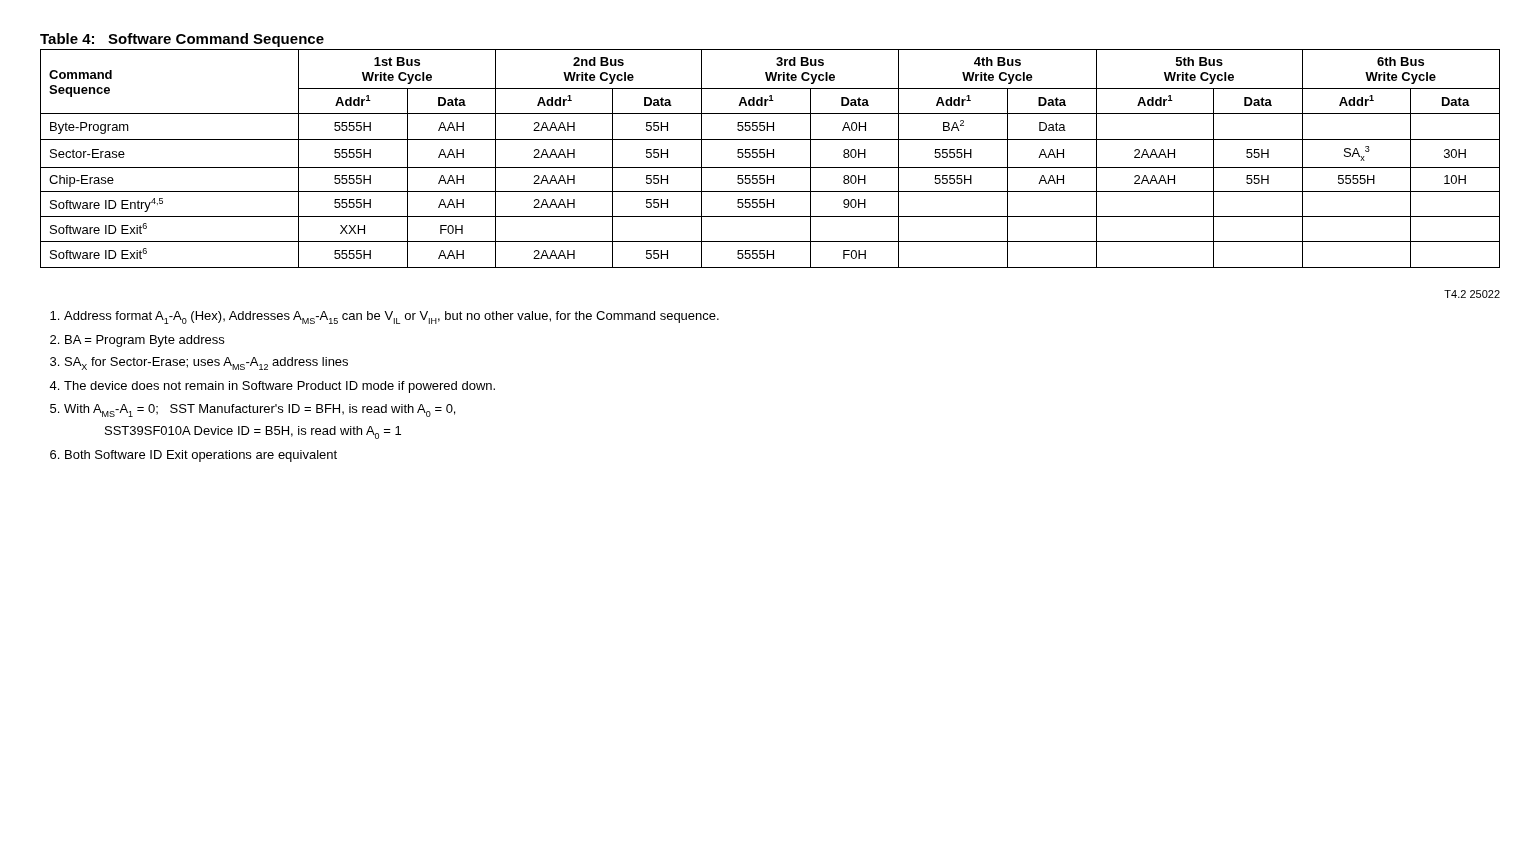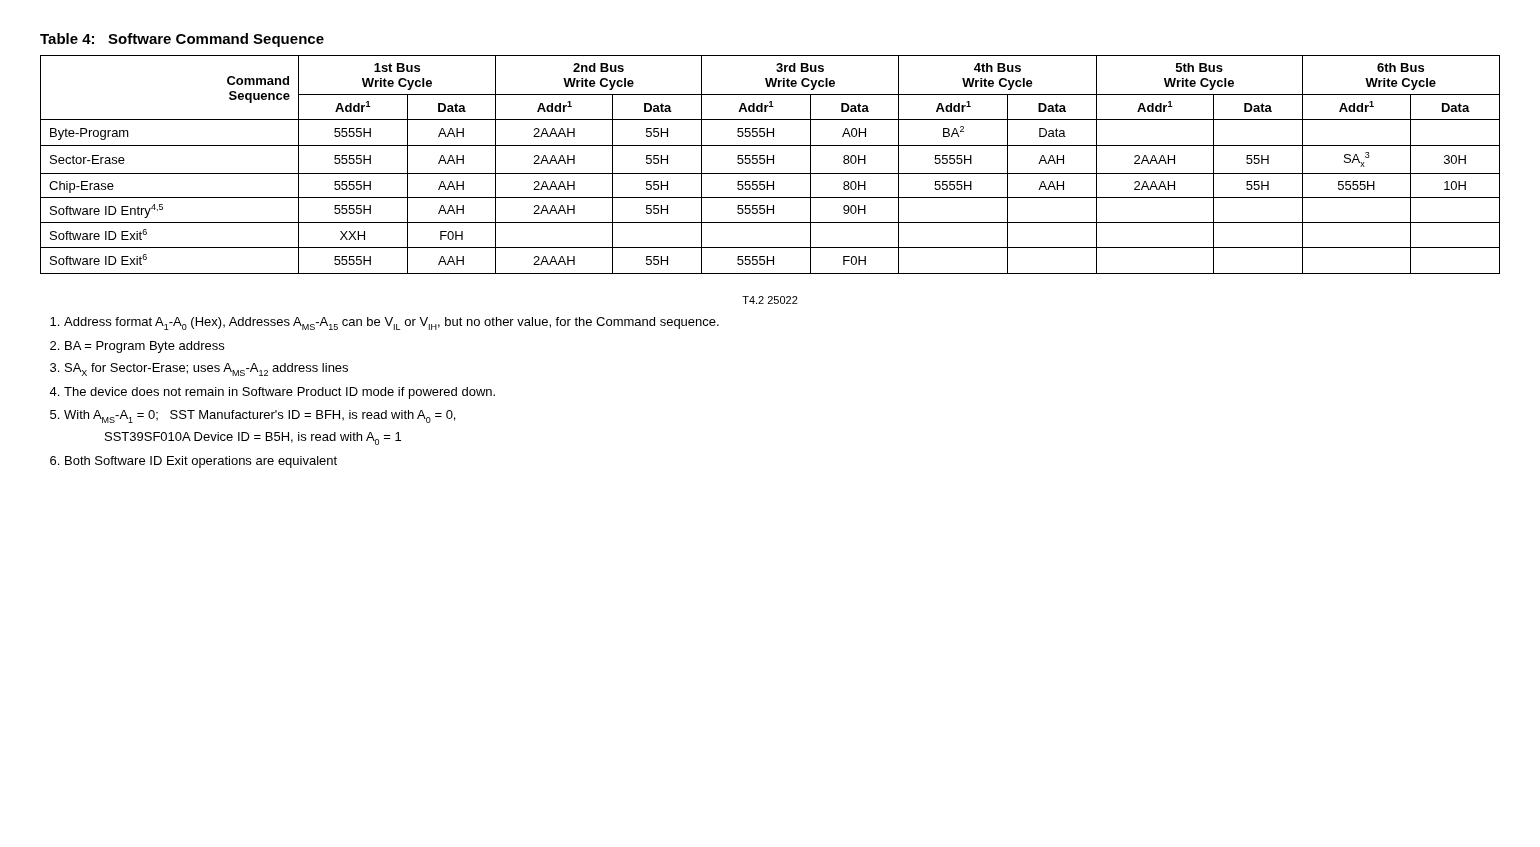--- a/index.html
+++ b/index.html
@@ -6,21 +6,21 @@
     body {
       background: #fff;
       font-family: Arial, Helvetica, sans-serif;
       font-size: 14px;
       color: #000;
       padding: 30px 40px;
     }
     .table-title {
       font-size: 15px;
       font-weight: bold;
-      margin-bottom: 8px;
+      margin-bottom: 2px;
     }
     .table-title span.label {
       font-weight: bold;
     }
     table {
       border-collapse: collapse;
       width: 100%;
       margin-bottom: 20px;
     }
     th, td {
@@ -32,25 +32,25 @@
     }
     td.cmd-col {
       text-align: left;
       font-size: 13px;
     }
     th {
       font-weight: bold;
       background: #fff;
     }
     .th-main {
+      text-align: left;
+      vertical-align: middle;
+    }
+    .footnote-id {
       text-align: right;
-      vertical-align: middle;
-    }
-    .footnote-id {
-      text-align: center;
       font-size: 11px;
       color: #000;
       margin-bottom: 6px;
     }
     .footnotes {
       font-size: 13px;
       line-height: 1.6;
     }
     .footnotes ol {
       margin-left: 24px;

